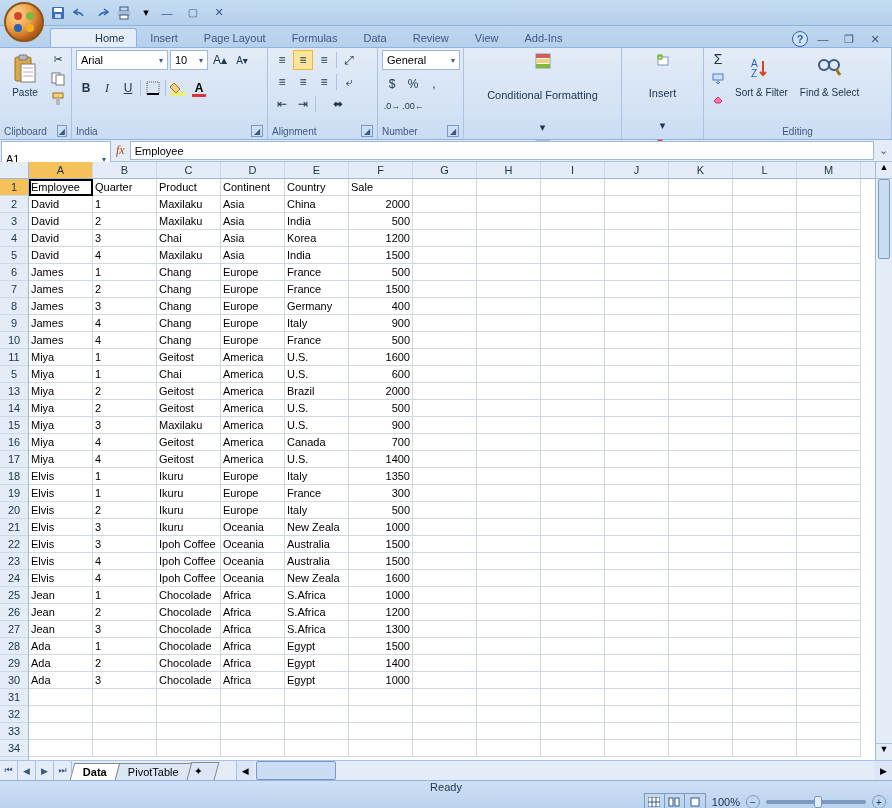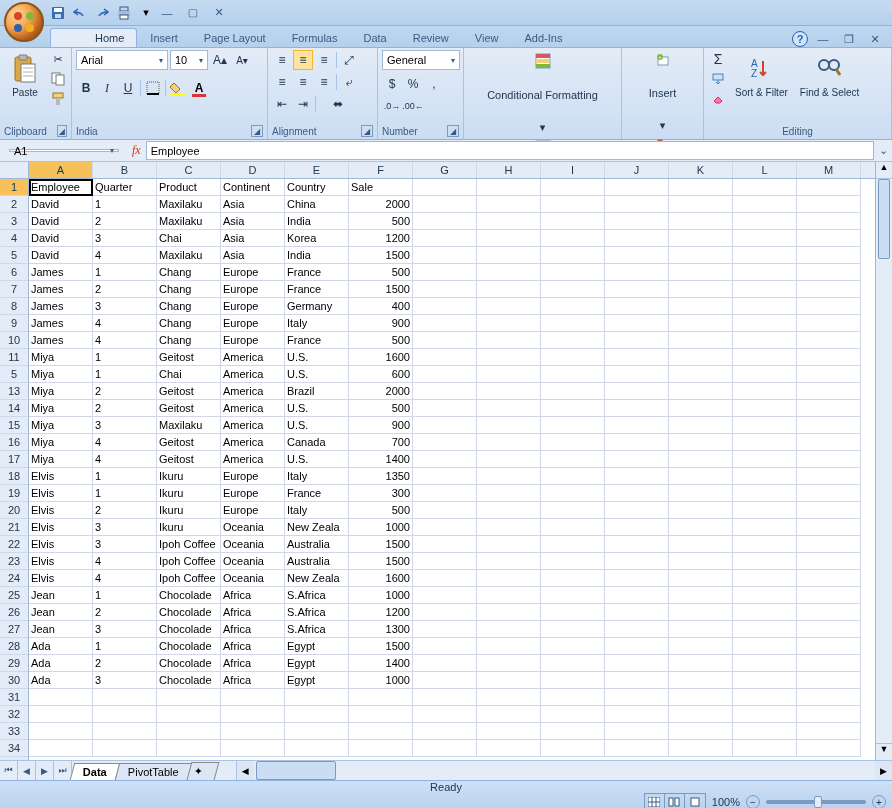--- a/index.html
+++ b/index.html
@@ -45,21 +45,21 @@
 .dd-arrow { margin-left: auto; color: #3b5a82; font-size: 8px; }
 
 .btn-row { display: flex; gap: 1px; }
 .rb-btn { width: 20px; height: 20px; display: flex; align-items: center; justify-content: center; border: 1px solid transparent; cursor: pointer; font-size: 12px; color: #21374e; }
 .rb-sep { width: 1px; background: #a8c3e6; margin: 2px 1px; }
 
 .ribbon-label-btn { display: flex; align-items: center; gap: 20px; padding: 2px 4px; cursor: pointer; border: 1px solid transparent; font-size: 11px; color: #21374e; flex-direction: column; }
 
 
 .fbar-row { height: 22px; display: flex; align-items: stretch; border-bottom: 1px solid #a8c3e6; background: #e4ecf7; }
-.name-box { width: 110px; background: #fff; border: 1px solid #9fb8d9; margin: 9px; display: flex; align-items: center; padding: 0 4px; font-size: 11px; }
+.name-box { width: 110px; background: #fff; border: 1px solid #9fb8d9; margin: 1px; display: flex; align-items: center; padding: 17px 4px; font-size: 11px; }
 .fbar-btns { display: flex; align-items: center; gap: 2px; margin: 0 4px; }
 .fx-btn { font-style: italic; font-family: serif; font-size: 12px; color: #c2410c; }
 .formula-input { flex: 1; background: #fff; border: 1px solid #9fb8d9; margin: 1px; padding: 0 4px; display: flex; align-items: center; font-size: 11px; }
 
 
 .grid-area { position: relative; height: 598px; overflow: hidden; }
 .corner { position: absolute; top: 0; left: 0; width: 29px; height: 17px; background: #e4ecf7; border-right: 1px solid #9fb8d9; border-bottom: 1px solid #9fb8d9; }
 .col-headers { position: absolute; top: 0; left: 29px; right: 17px; height: 17px; display: flex; background: #e4ecf7; border-bottom: 1px solid #9fb8d9; }
 .col-header { width: 64px; border-right: 1px solid #ccd9ea; display: flex; align-items: center; justify-content: center; font-size: 11px; color: #21374e; }
 .col-header.active { background: #f6c05a; }

